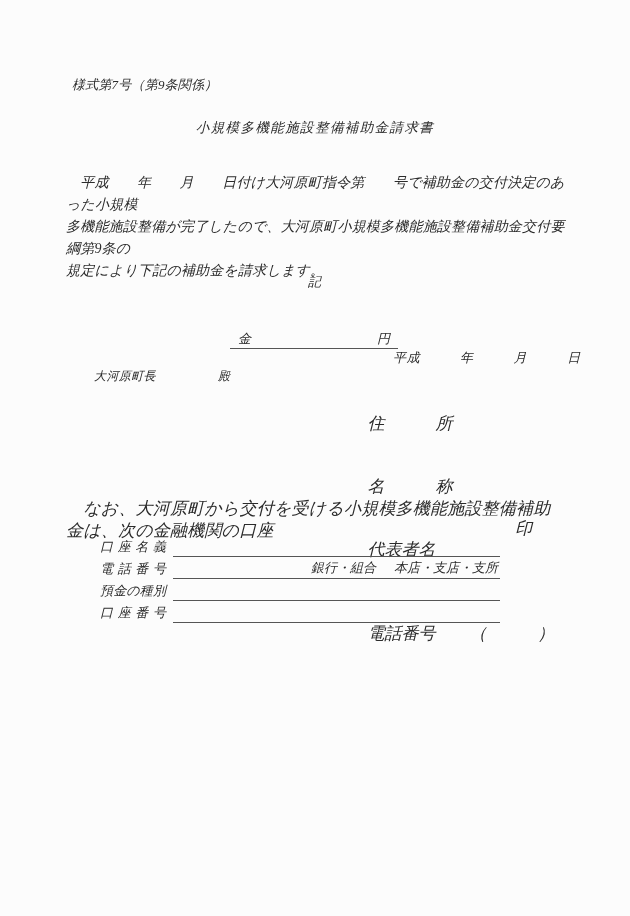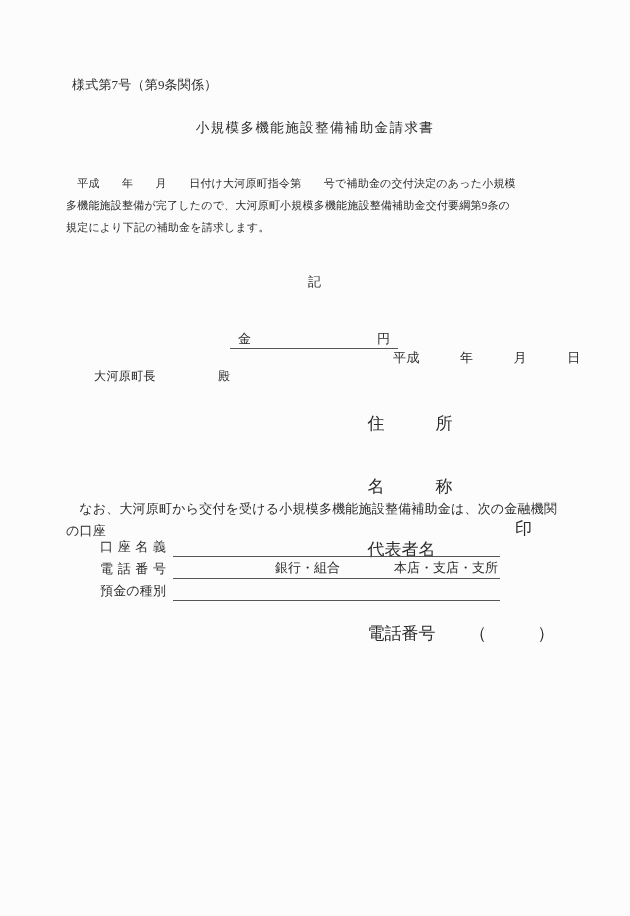--- a/index.html
+++ b/index.html
@@ -13,20 +13,21 @@
     font-family: "Liberation Serif", "DejaVu Serif", serif;
     color: #2b2b2b;
     position: relative;
     overflow: hidden;
     -webkit-font-smoothing: antialiased;
   }
   .page {
     position: absolute;
     inset: 0;
     background: #fcfcfc;
+    font-style: italic;
   }
 
   
   .abs { position: absolute; white-space: pre; line-height: 1.0; }
 
   .form-no {
     left: 72px; top: 78px;
     font-size: 13px;
     letter-spacing: 0.2px;
   }
@@ -37,21 +38,21 @@
     font-size: 13.5px;
     letter-spacing: 1.4px;
     position: absolute;
     white-space: pre;
   }
 
   .body-block {
     position: absolute;
     left: 66px; top: 172px;
     width: 500px;
-    font-size: 11px;
+    font-size: 14px;
     line-height: 22px;
     letter-spacing: 0.2px;
   }
   .body-block p { margin: 0; }
 
   .ki-mark {
     left: 0; right: 0; top: 273px;
     text-align: center;
     font-size: 13px;
     position: absolute;
@@ -101,21 +102,21 @@
   .applicant .row { position: relative; white-space: pre; }
   .applicant .seal {
     position: absolute;
     left: 173px; top: 0;
   }
 
   .note-block {
     position: absolute;
     left: 66px; top: 498px;
     width: 500px;
-    font-size: 13px;
+    font-size: 17px;
     line-height: 22px;
     letter-spacing: 0.2px;
   }
   .note-block p { margin: 0; }
 
   
   .bank {
     position: absolute;
     left: 100px; top: 537px;
     width: 400px;
@@ -142,20 +143,21 @@
     position: relative;
     height: 19px;
     border-bottom: 1px solid #555;
     margin-left: 7px;
   }
   .bank-line .inline-txt {
     position: absolute;
     bottom: 1px;
     font-size: 13px;
     white-space: pre;
+    margin-left: 36px;
   }
   .pos-bank { left: 102px; }
   .pos-branch { right: 2px; }
 </style>
 </head>
 <body>
 
 <div class="page">
 
   <div class="abs form-no">様式第7号（第9条関係）</div>
@@ -218,16 +220,23 @@
     </div>
 
     <div class="bank-row">
       <div class="bank-label">預金の種別</div>
       <div class="bank-line">
         <span class="inline-txt pos-bank"></span>
         <span class="inline-txt pos-branch"></span>
       </div>
     </div>
 
+    <div class="bank-row">
+      <div class="bank-label">口座番号</div>
+      <div class="bank-line">
+        <span class="inline-txt pos-bank"></span>
+        <span class="inline-txt pos-branch"></span>
+      </div>
+    </div>
 
   </div>
 
 </div>
 
 </body></html>

